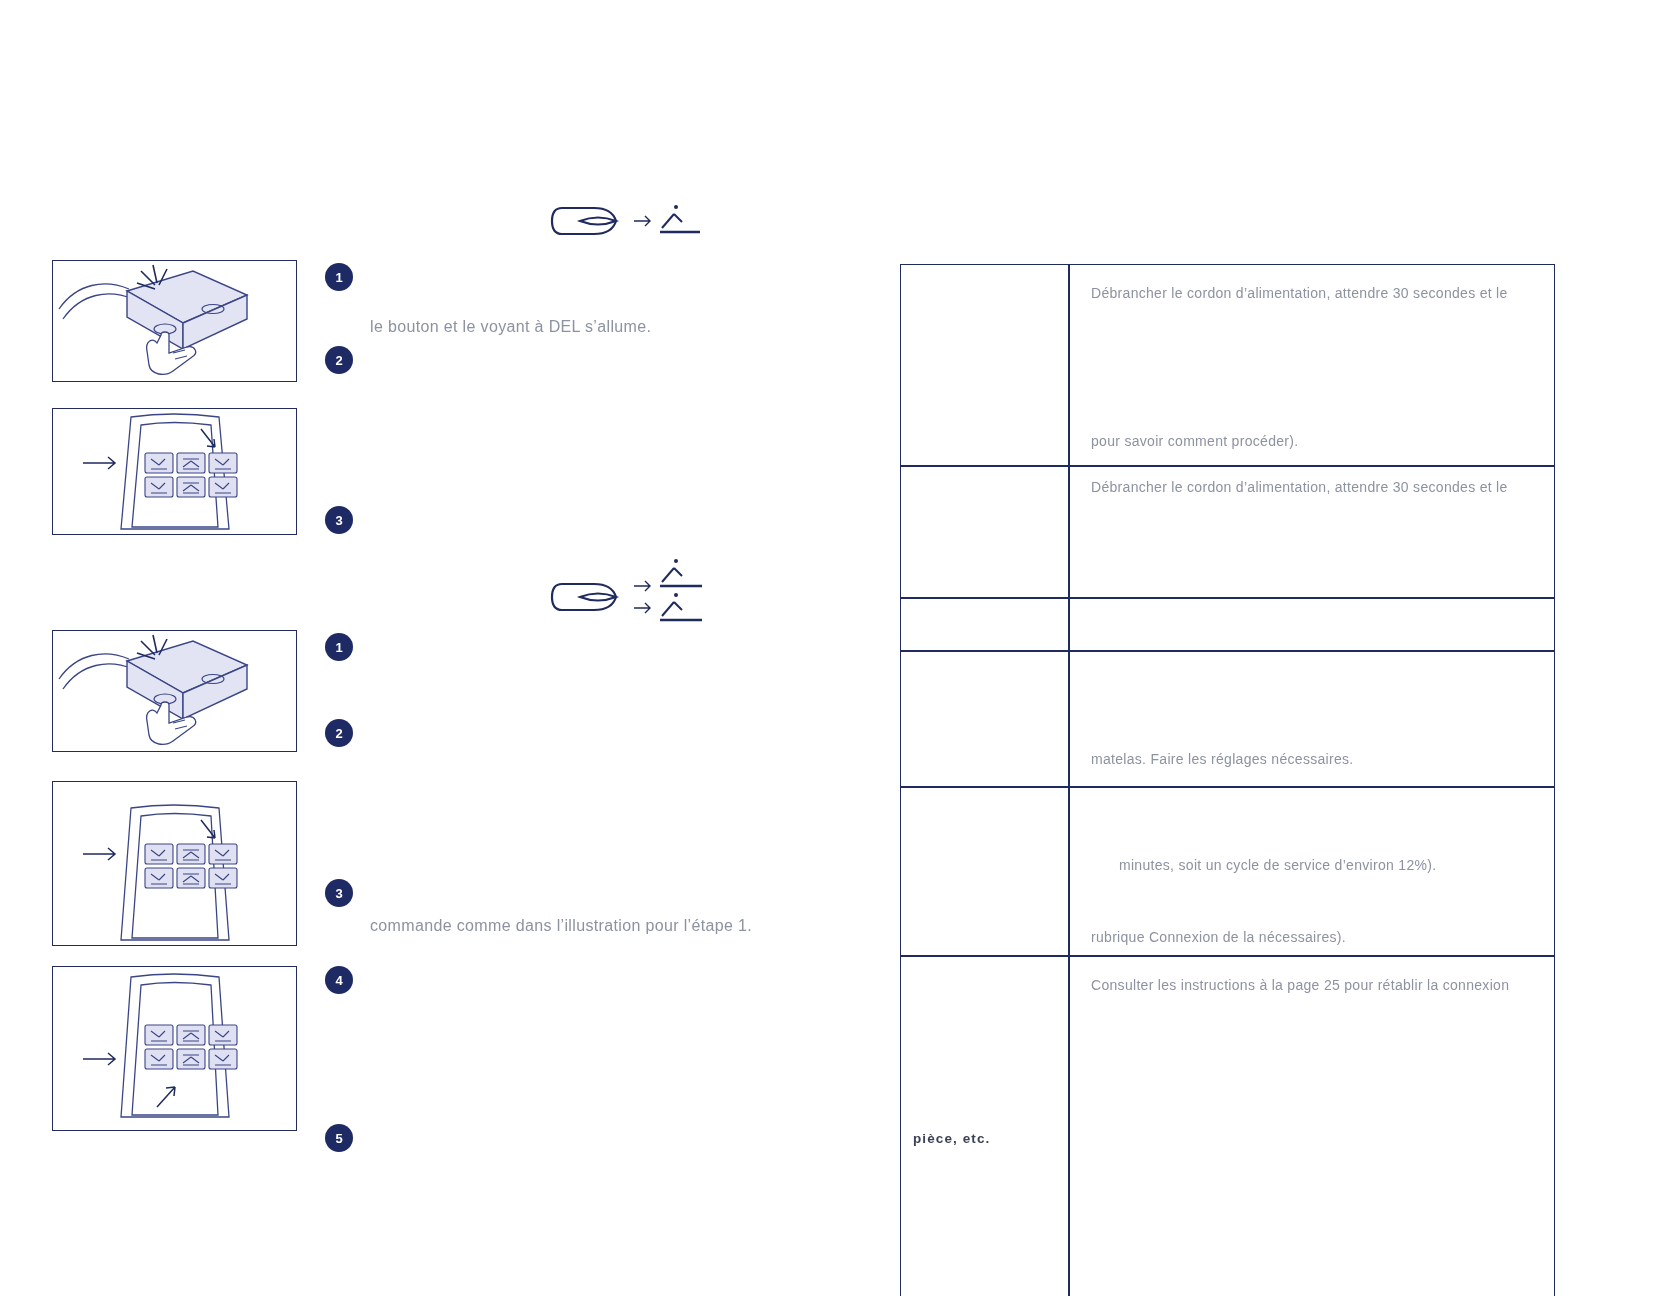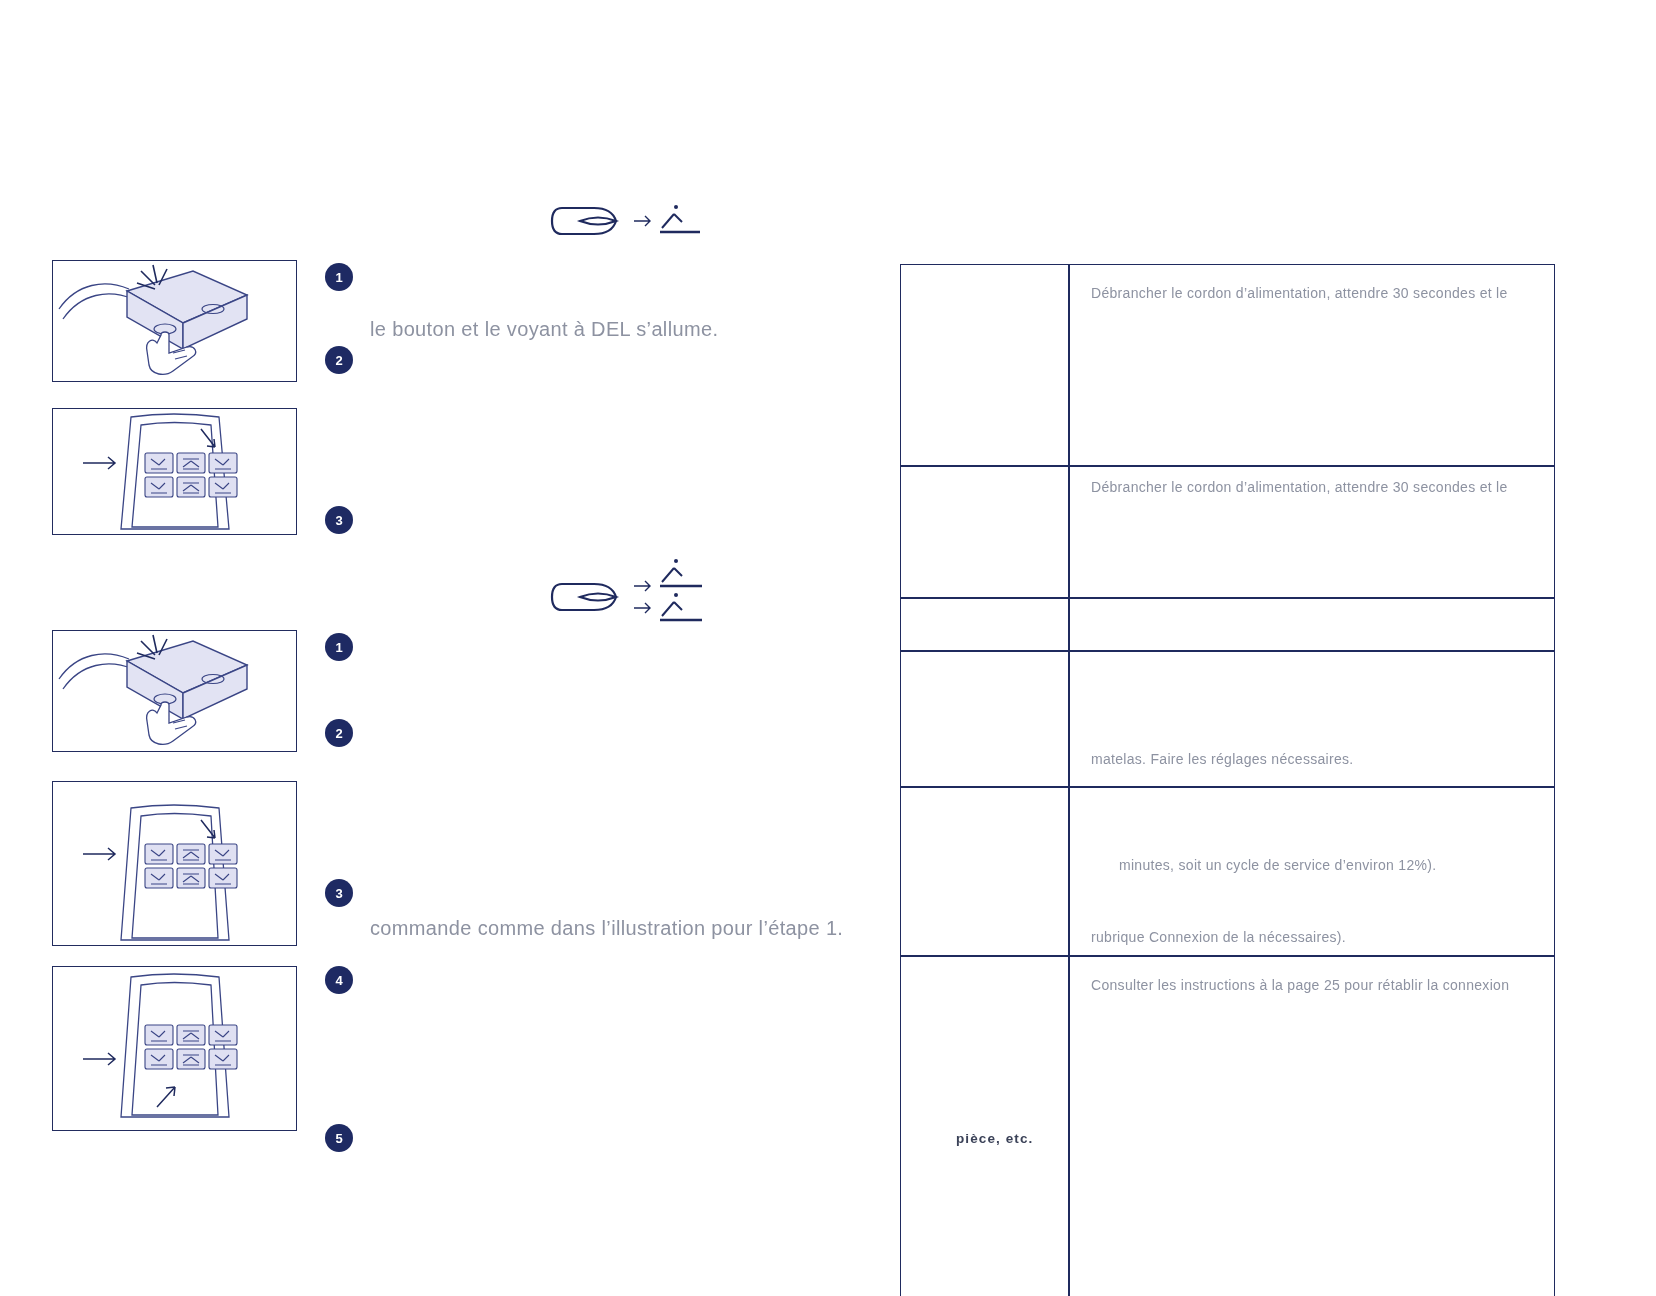--- a/index.html
+++ b/index.html
@@ -13,21 +13,21 @@
   
   .frame{position:absolute;border:1.3px solid #222c5e;background:#fff;}
 
   
   .bullet{position:absolute;width:28px;height:28px;border-radius:50%;
           background:#1e2a63;color:#fff;font-size:13px;font-weight:bold;
           display:flex;align-items:center;justify-content:center;
           font-family:"Liberation Sans",sans-serif;letter-spacing:0;}
 
   
-  .btext{position:absolute;font-size:20px;color:#8d92a1;
+  .btext{position:absolute;font-size:16px;color:#8d92a1;
          font-family:"Liberation Sans",sans-serif;letter-spacing:.35px;
          white-space:nowrap;}
 
   
   .tbl{position:absolute;left:900px;top:264px;width:655px;height:1058px;
        border:1.6px solid #1f2a5e;box-sizing:border-box;}
   .tbl .hline{position:absolute;left:0;right:0;height:1.6px;background:#1f2a5e;}
   .tbl .vline{position:absolute;top:0;bottom:0;width:1.6px;background:#1f2a5e;}
   .cellText{position:absolute;font-size:14px;color:#8d92a1;line-height:20px;
             letter-spacing:.3px;font-family:"Liberation Sans",sans-serif;}
@@ -190,25 +190,26 @@
 
     <div class="vline" style="left:167px;"></div>
 
     <div class="hline" style="top:200px;"></div>
     <div class="hline" style="top:332px;"></div>
     <div class="hline" style="top:385px;"></div>
     <div class="hline" style="top:521px;"></div>
     <div class="hline" style="top:690px;"></div>
 
     <div class="cellText" style="left:190px;top:18px;width:455px;">Débrancher le cordon d’alimentation, attendre 30 secondes et le</div>
+    <div class="cellText" style="left:190px;top:166px;width:455px;">pour savoir comment procéder).</div>
 
     <div class="cellText" style="left:190px;top:212px;width:455px;">Débrancher le cordon d’alimentation, attendre 30 secondes et le</div>
 
     <div class="cellText" style="left:190px;top:484px;width:455px;">matelas. Faire les réglages nécessaires.</div>
 
     <div class="cellText" style="left:190px;top:590px;width:455px;margin-left:28px;">minutes, soit un cycle de service d’environ 12%).</div>
     <div class="cellText" style="left:190px;top:662px;width:455px;">rubrique Connexion de la nécessaires).</div>
 
     <div class="cellText" style="left:190px;top:710px;width:460px;">Consulter les instructions à la page 25 pour rétablir la connexion</div>
-    <div class="cellBold" style="left:12px;top:866px;margin-left:43px;">pièce, etc.</div>
+    <div class="cellBold" style="left:12px;top:866px;">pièce, etc.</div>
   </div>
 
 </div>
 
 </body></html>

